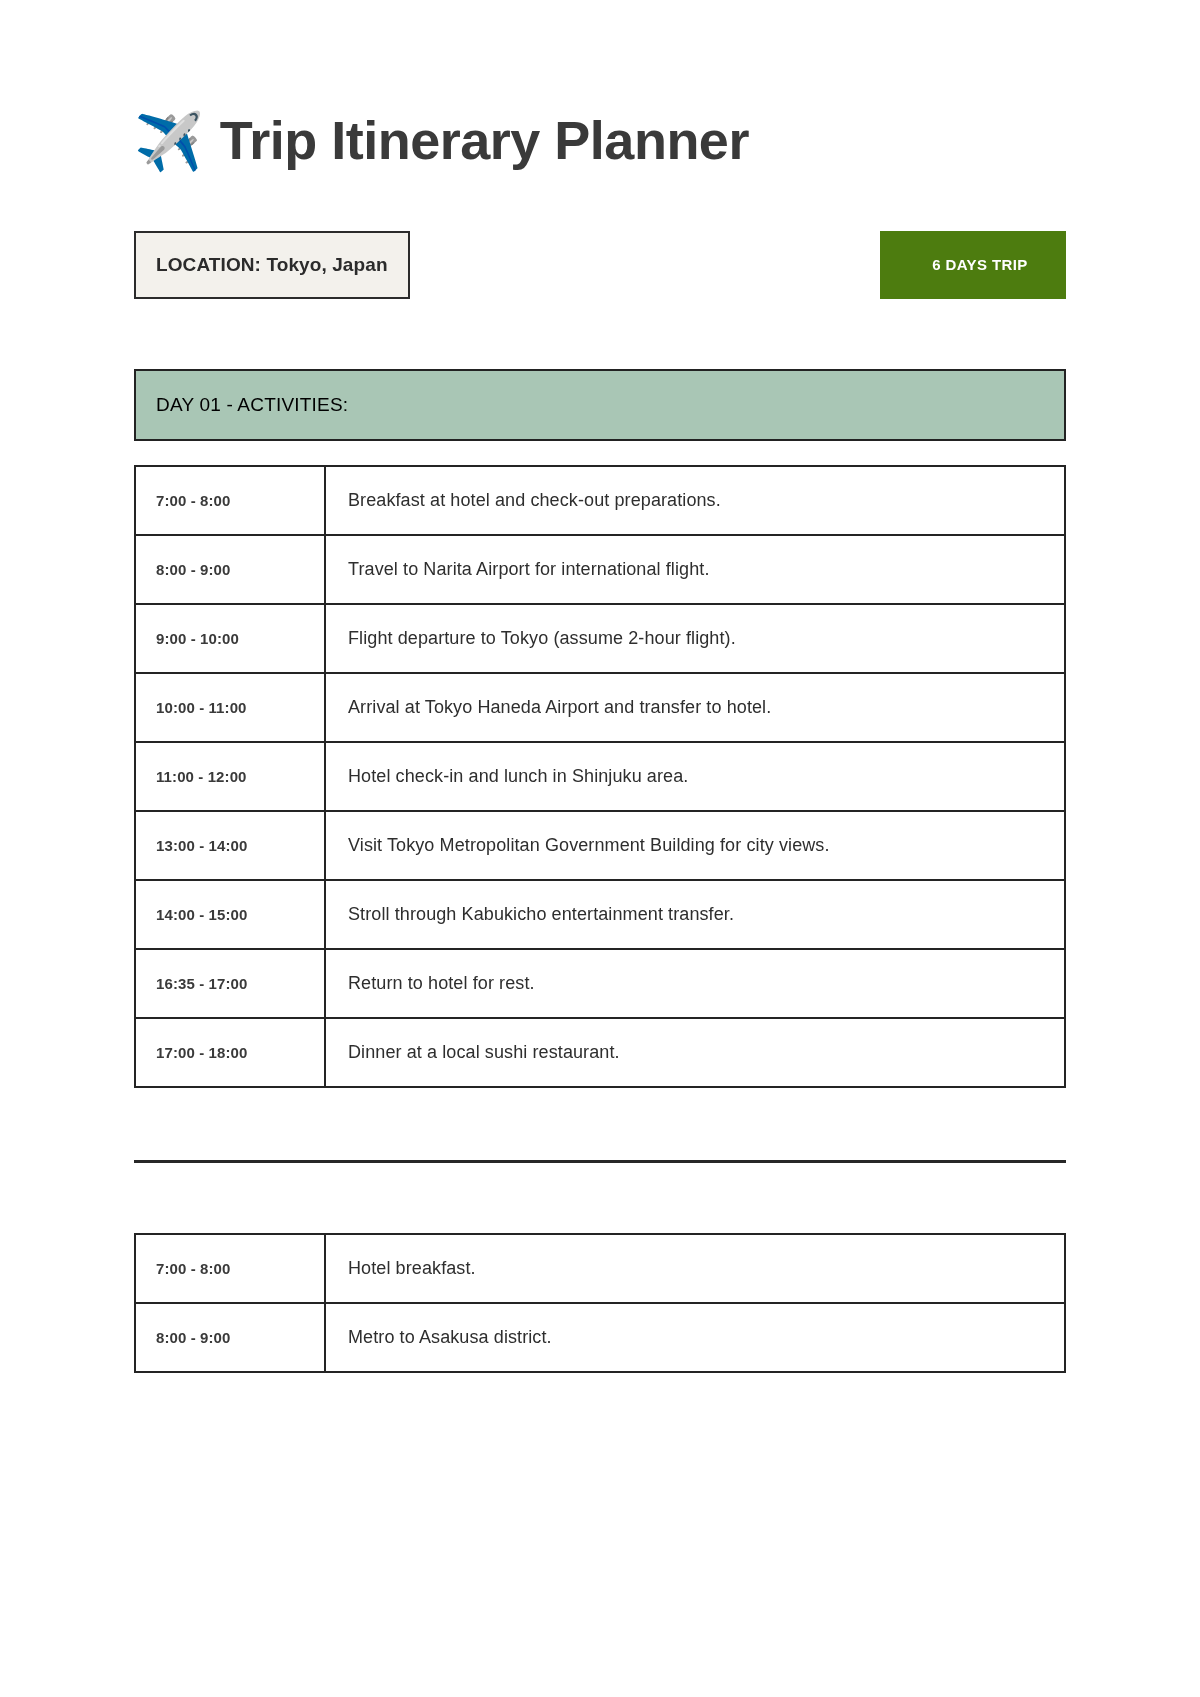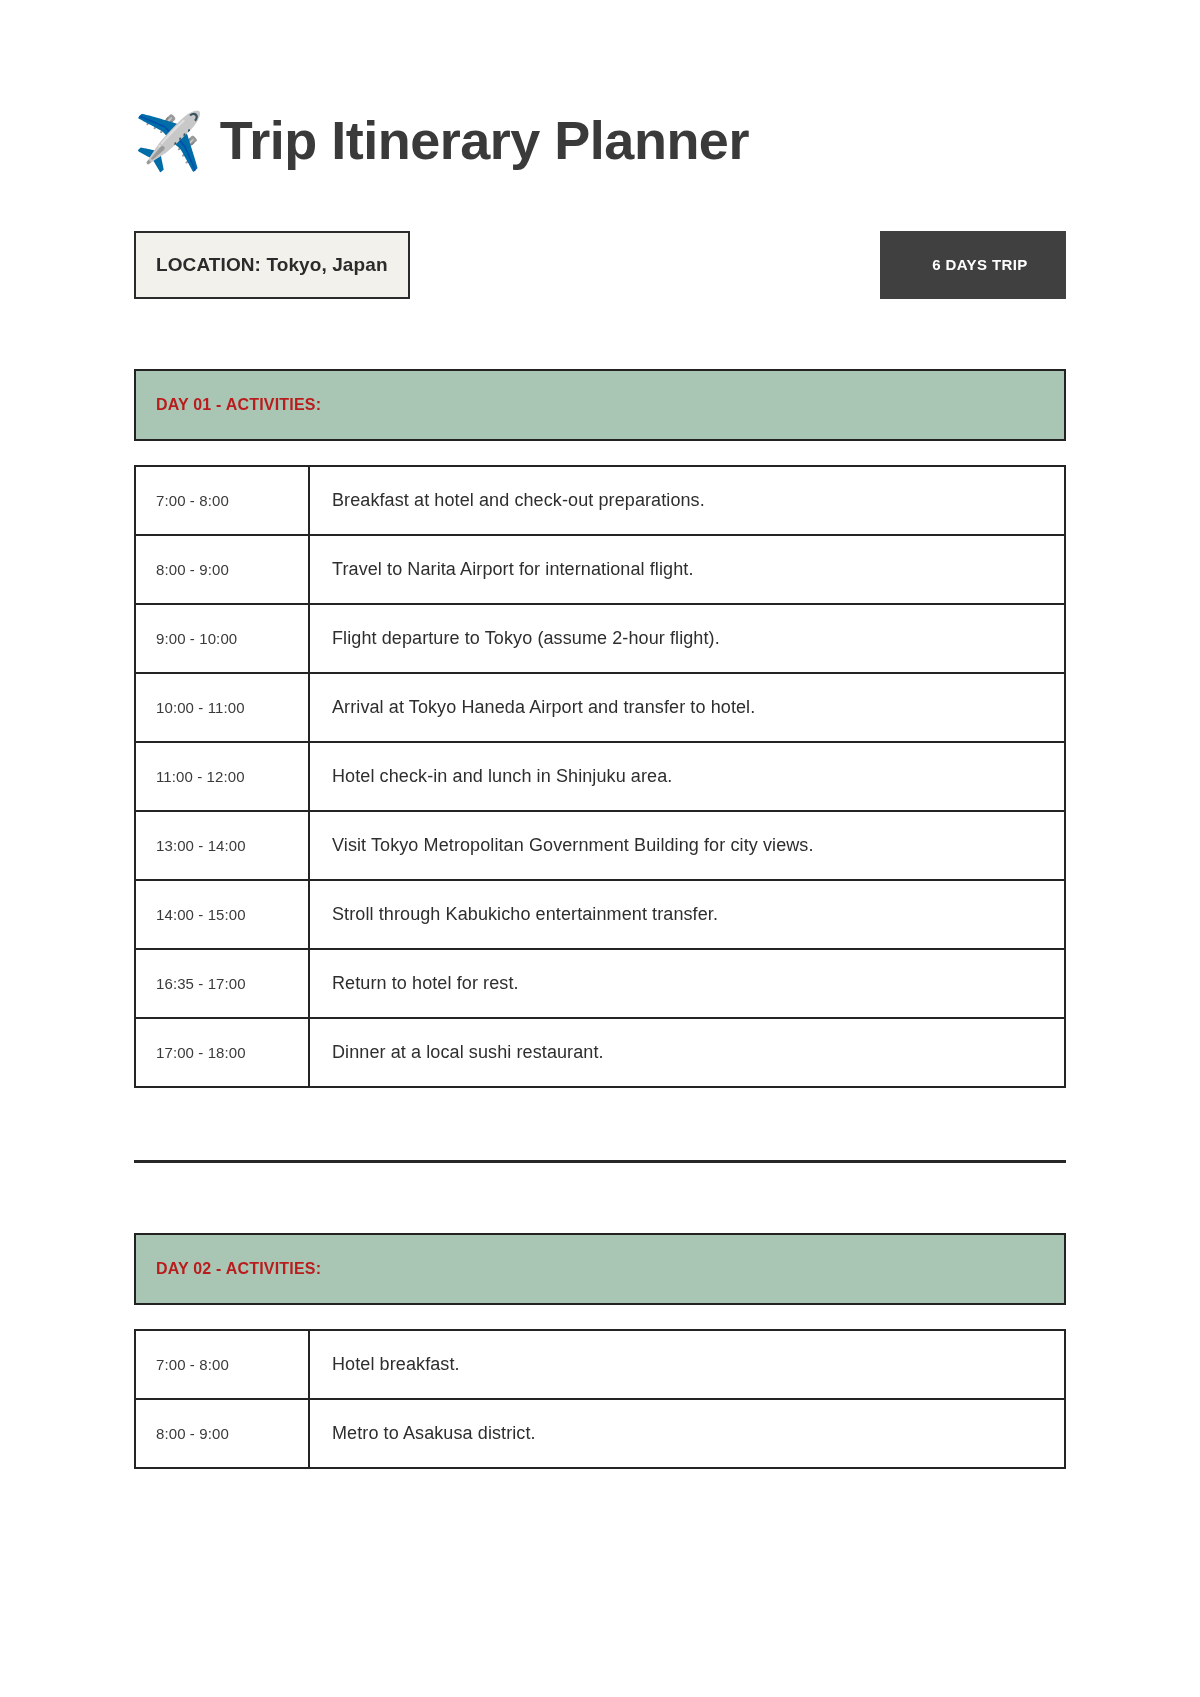--- a/index.html
+++ b/index.html
@@ -66,21 +66,21 @@
     box-sizing: border-box;
   }
   .location-text {
     font-size: 19px;
     font-weight: bold;
     color: #2b2b2b;
     letter-spacing: 0.1px;
     white-space: nowrap;
   }
   .days-badge {
-    background: #404040;
+    background: #4d7c0f;
     display: flex;
     align-items: center;
     justify-content: center;
     width: 186px;
     box-sizing: border-box;
     padding-left: 14px;
   }
   .days-badge-text {
     font-size: 15px;
     font-weight: bold;
@@ -99,44 +99,44 @@
   .day-header {
     background: #a9c6b5;
     border: 2px solid #222222;
     height: 72px;
     display: flex;
     align-items: center;
     padding: 0 20px;
     box-sizing: border-box;
   }
   .day-header-text {
-    font-size: 16px;
-    font-weight: bold;
+    font-size: 19px;
+    font-weight: normal;
     letter-spacing: 0.2px;
-    color: #b91c1c;
+    color: #000000;
   }
 
   
   .activity-table {
     margin-top: 24px;
     border-collapse: collapse;
     width: 100%;
     table-layout: fixed;
   }
   .activity-table td {
     border: 2px solid #242424;
     height: 69px;
     vertical-align: middle;
     box-sizing: border-box;
   }
   .col-time {
-    width: 174px;
+    width: 190px;
     padding: 0 0 0 20px;
     font-size: 15px;
-    font-weight: normal;
+    font-weight: bold;
     color: #3a3a3a;
     letter-spacing: 0.1px;
     white-space: nowrap;
   }
   .col-activity {
     padding: 0 9px 0 22px;
     font-size: 18px;
     font-weight: normal;
     color: #2e2e2e;
     letter-spacing: 0.1px;
@@ -211,23 +211,20 @@
             </tr>
             <tr>
               <td class="col-time">17:00 - 18:00</td>
               <td class="col-activity">Dinner at a local sushi restaurant.</td>
             </tr>
           </tbody>
         </table>
       </div>
       <hr class="day-divider">
       <div class="day-section subsequent">
-        <div class="day-header">
-          <span class="day-header-text">DAY 02 - ACTIVITIES:</span>
-        </div>
         <table class="activity-table">
           <tbody>
             <tr>
               <td class="col-time">7:00 - 8:00</td>
               <td class="col-activity">Hotel breakfast.</td>
             </tr>
             <tr>
               <td class="col-time">8:00 - 9:00</td>
               <td class="col-activity">Metro to Asakusa district.</td>
             </tr>

